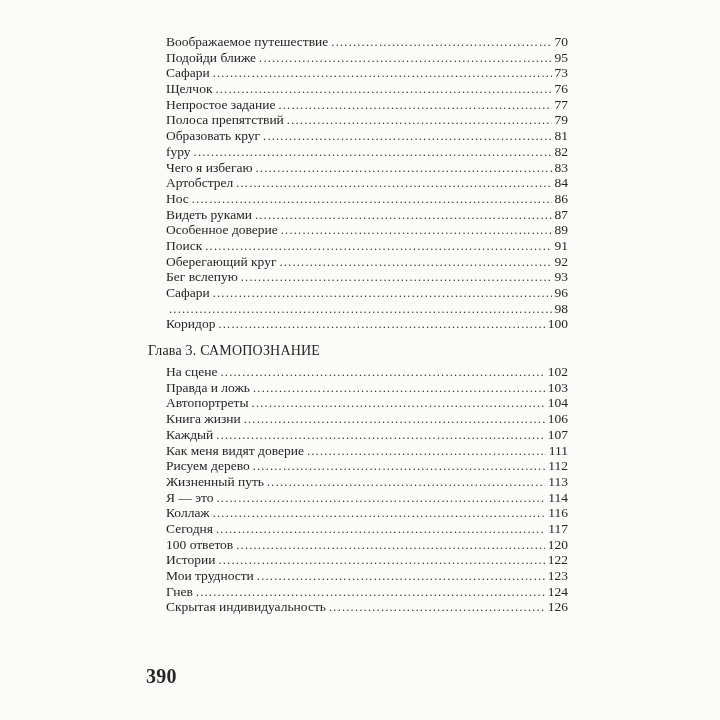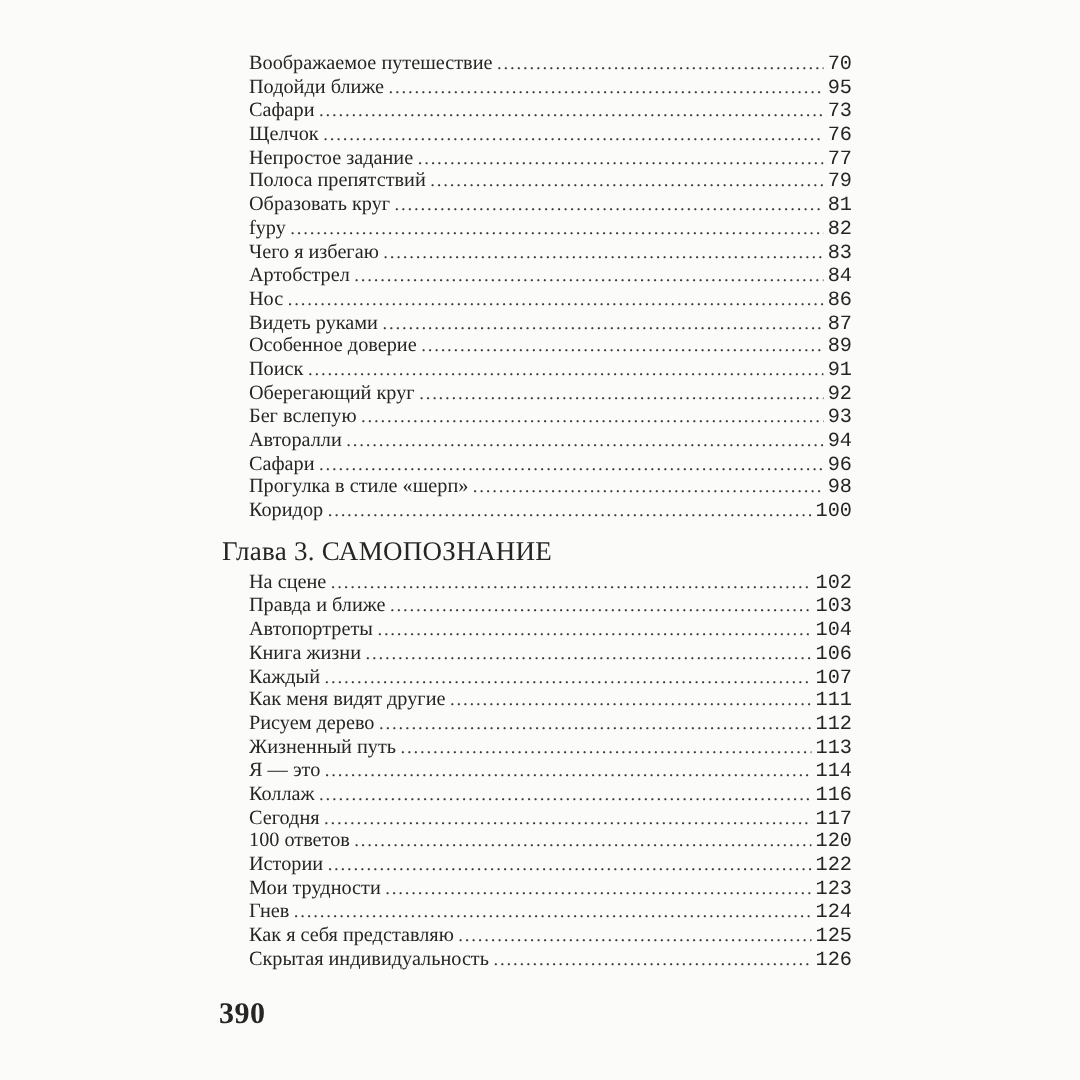--- a/index.html
+++ b/index.html
@@ -46,25 +46,24 @@
   }
   .dots::after {
     content: "......................................................................................................................................";
     font-size: 12.5px;
     letter-spacing: 1.2px;
     color: #3c3b39;
   }
   .pagenum {
     flex: 0 0 auto;
     white-space: nowrap;
-    font-family: Liberation Mono, monospace;
   }
   .chapter {
     margin: 11px 0 5px 0;
-    font-size: 18px;
+    font-size: 14px;
     line-height: 16px;
     letter-spacing: 0.2px;
   }
   .folio {
     position: absolute;
     left: 146px;
     top: 665px;
     font-weight: bold;
     font-size: 20px;
     letter-spacing: 0.3px;
@@ -167,34 +166,28 @@
           <span class="dots"></span>
           <span class="pagenum">92</span>
         </div>
 
         <div class="row">
           <span class="title">Бег вслепую</span>
           <span class="dots"></span>
           <span class="pagenum">93</span>
         </div>
 
-        <div class="row">
-          <span class="title">Авторалли</span>
-          <span class="dots"></span>
-          <span class="pagenum">94</span>
-        </div>
 
         <div class="row">
           <span class="title">Сафари</span>
           <span class="dots"></span>
           <span class="pagenum">96</span>
         </div>
 
         <div class="row">
-          <span class="title">Прогулка в стиле «шерп»</span>
           <span class="dots"></span>
           <span class="pagenum">98</span>
         </div>
 
         <div class="row">
           <span class="title">Коридор</span>
           <span class="dots"></span>
           <span class="pagenum">100</span>
         </div>
       </div>
@@ -203,21 +196,21 @@
 
     <div class="entries">
 
         <div class="row">
           <span class="title">На сцене</span>
           <span class="dots"></span>
           <span class="pagenum">102</span>
         </div>
 
         <div class="row">
-          <span class="title">Правда и ближе</span>
+          <span class="title">Правда и ложь</span>
           <span class="dots"></span>
           <span class="pagenum">103</span>
         </div>
 
         <div class="row">
           <span class="title">Автопортреты</span>
           <span class="dots"></span>
           <span class="pagenum">104</span>
         </div>
 
@@ -228,21 +221,21 @@
         </div>
 
         <div class="row">
           <span class="title">Каждый</span>
           <span class="dots"></span>
           <span class="pagenum">107</span>
         </div>
 
 
         <div class="row">
-          <span class="title">Как меня видят другие</span>
+          <span class="title">Как меня видят доверие</span>
           <span class="dots"></span>
           <span class="pagenum">111</span>
         </div>
 
         <div class="row">
           <span class="title">Рисуем дерево</span>
           <span class="dots"></span>
           <span class="pagenum">112</span>
         </div>
 
@@ -287,25 +280,20 @@
           <span class="dots"></span>
           <span class="pagenum">123</span>
         </div>
 
         <div class="row">
           <span class="title">Гнев</span>
           <span class="dots"></span>
           <span class="pagenum">124</span>
         </div>
 
-        <div class="row">
-          <span class="title">Как я себя представляю</span>
-          <span class="dots"></span>
-          <span class="pagenum">125</span>
-        </div>
 
         <div class="row">
           <span class="title">Скрытая индивидуальность</span>
           <span class="dots"></span>
           <span class="pagenum">126</span>
         </div>
       </div>
 
   </div>
 

